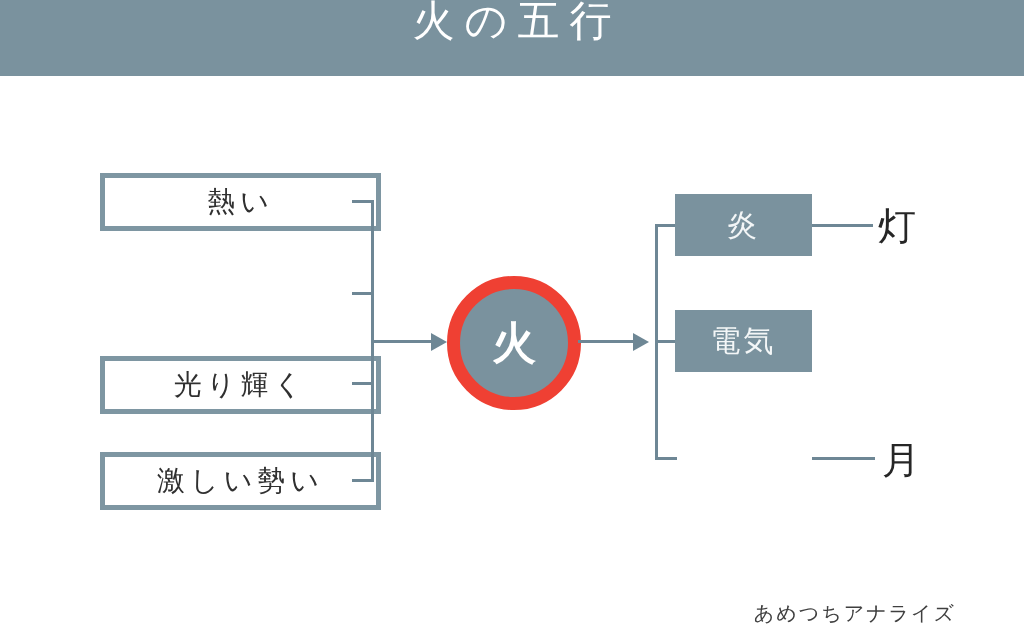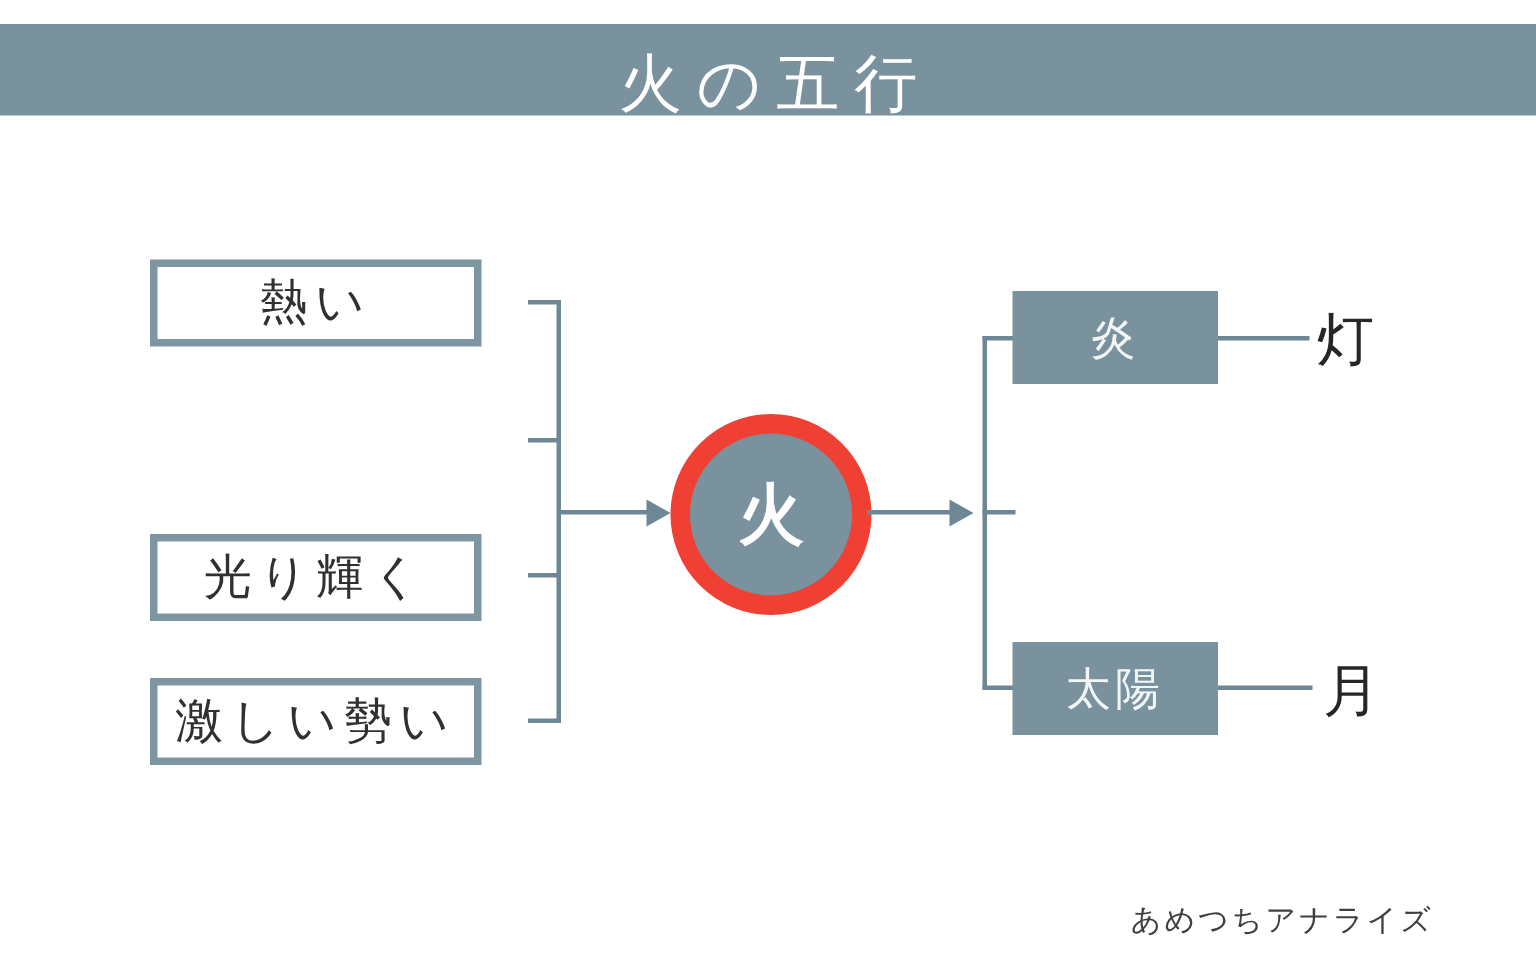--- a/index.html
+++ b/index.html
@@ -9,29 +9,29 @@
     --red:#ef4033;
     --dark:#303030;
     --light-text:#f3f6f7;
   }
   *{margin:0;padding:0;box-sizing:border-box;}
   html,body{width:1024px;height:640px;overflow:hidden;background:#ffffff;
     font-family:"Liberation Sans","DejaVu Sans",sans-serif;}
   .slide{position:relative;width:1024px;height:640px;background:#ffffff;}
 
   
-  .title-bar{position:absolute;left:0;top:0;width:1024px;height:61px;background:var(--accent);
-    display:flex;align-items:flex-end;justify-content:center;margin-top:16px;}
+  .title-bar{position:absolute;left:0;top:0;width:1024px;height:76px;background:var(--accent);
+    display:flex;align-items:flex-start;justify-content:center;}
   .page-title{color:#ffffff;font-size:42px;font-weight:300;letter-spacing:10px;line-height:1;
     padding-left:10px;}
 
   
-  .attr-box{position:absolute;left:100px;width:221px;height:58px;background:#ffffff;
+  .attr-box{position:absolute;left:100px;width:281px;height:58px;background:#ffffff;
     border:5px solid var(--box-border);display:flex;align-items:center;justify-content:center;
-    color:var(--dark);font-size:32px;letter-spacing:5px;font-weight:400;}
+    color:var(--dark);font-size:28px;letter-spacing:5px;font-weight:400;}
   #attr0{top:173px}#attr1{top:265px}#attr2{top:356px}#attr3{top:452px}
 
   
   .cat-box{position:absolute;left:675px;width:137px;height:62px;background:var(--accent);
     display:flex;align-items:center;justify-content:center;color:var(--light-text);
     font-size:30px;letter-spacing:3px;font-weight:300;}
   #cat0{top:194px}#cat1{top:310px}#cat2{top:428px}
 
   
   .hline,.vline{position:absolute;background:var(--line);}
@@ -107,22 +107,22 @@
   <div class="hline" id="rshaft"></div>
   <div class="arrowhead" id="rarrowhead"></div>
   <div class="vline" id="rvert"></div>
   <div class="hline" id="rstub0"></div>
   <div class="hline" id="rstub1"></div>
   <div class="hline" id="rstub2"></div>
 
   <div class="cat-box" id="cat0">
     <span>炎</span>
   </div>
-  <div class="cat-box" id="cat2">
-    <span>太陽</span>
+  <div class="cat-box" id="cat1">
+    <span>電気</span>
   </div>
 
   <div class="hline" id="linkline0"></div>
   <div class="link-label" id="link0">
     <span>灯</span>
   </div>
   <div class="hline" id="linkline2"></div>
   <div class="link-label" id="link2">
     <span>月</span>
   </div>

